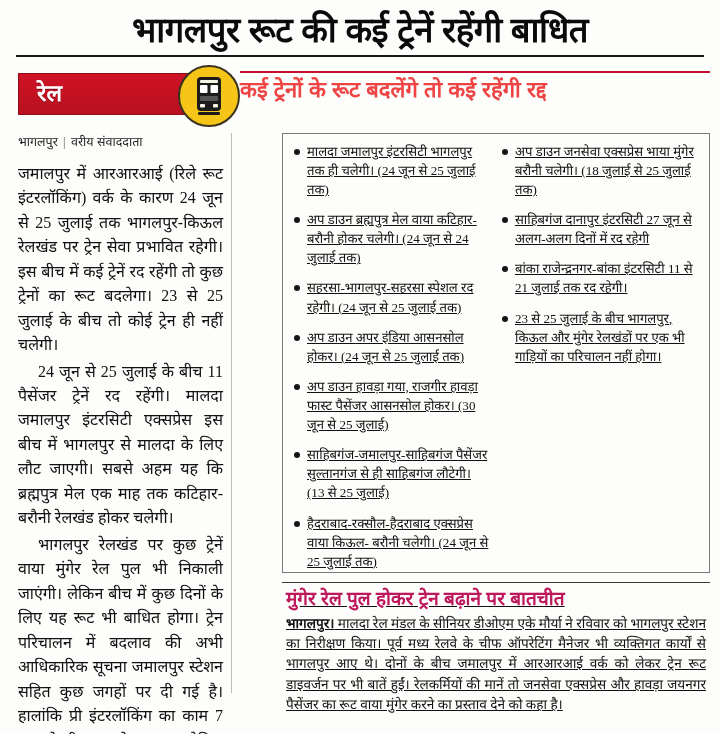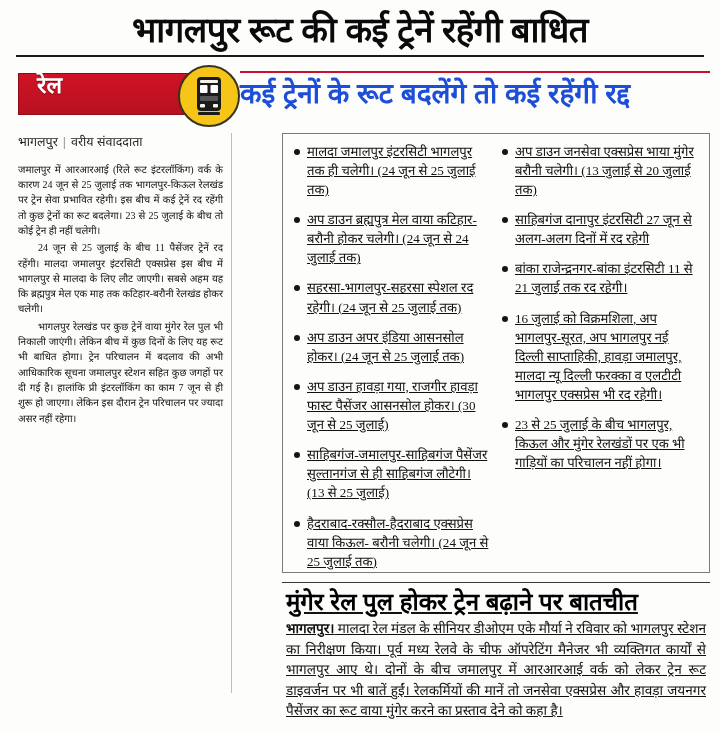--- a/index.html
+++ b/index.html
@@ -58,20 +58,21 @@
     position: relative;
   }
   .rail-banner {
     margin-left: 8px;
     margin-top: 4px;
     height: 42px;
     background: #c8102e;
     background: linear-gradient(180deg,#cf1326 0%, #b8101f 100%);
     border: 1px solid #8d0b17;
     display: flex;
+    align-items: center;
     padding-left: 18px;
     box-sizing: border-box;
     width: 196px;
   }
   .rail-banner .rail-label {
     color: #ffffff;
     font-family: "Liberation Sans", "DejaVu Sans", sans-serif;
     font-weight: bold;
     font-size: 23px;
     line-height: 1;
@@ -99,23 +100,23 @@
     padding-top: 2px;
   }
   .subhead-rule-top {
     height: 2px;
     background: #c8102e;
     margin-bottom: 5px;
   }
   .subhead {
     font-family: "Liberation Sans", "DejaVu Sans", sans-serif;
     font-weight: bold;
-    font-size: 28px;
+    font-size: 22px;
     line-height: 1.12;
-    color: #1d4ed8;
+    color: #ef4444;
     white-space: nowrap;
   }
 
   
   .body-grid {
     display: flex;
     margin-top: 6px;
     height: 560px;
     gap: 40px;
   }
@@ -132,21 +133,21 @@
     margin-bottom: 12px;
     white-space: nowrap;
   }
   .byline .sep {
     display: inline-block;
     padding: 0 5px;
     color: #999;
   }
   .story p {
     margin: 0 0 2px 0;
-    font-size: 10px;
+    font-size: 16px;
     line-height: 1.53;
     text-align: justify;
     text-justify: inter-word;
     hyphens: none;
   }
   .story p.indent { text-indent: 20px; }
 
   .right-col {
     flex: 1;
     padding-left: 10px;
@@ -201,23 +202,23 @@
   .bottom-box {
     margin-top: 9px;
     border-top: 1.5px solid #3a3a3a;
     padding-top: 5px;
     padding-left: 4px;
     padding-right: 4px;
   }
   .bottom-title {
     font-family: "Liberation Sans", "DejaVu Sans", sans-serif;
     font-weight: bold;
-    font-size: 24px;
+    font-size: 19px;
     line-height: 1.15;
-    color: #000000;
+    color: #be185d;
     margin-bottom: 4px;
     white-space: nowrap;
   }
   .bottom-text {
     font-size: 13.6px;
     line-height: 1.5;
     text-align: justify;
     margin: 0;
   }
   .bottom-text .dateline {
@@ -284,24 +285,23 @@
             <li>अप डाउन ब्रह्मपुत्र मेल वाया कटिहार-बरौनी होकर चलेगी। (24 जून से 24 जुलाई तक)</li>
             <li>सहरसा-भागलपुर-सहरसा स्पेशल रद रहेगी। (24 जून से 25 जुलाई तक)</li>
             <li>अप डाउन अपर इंडिया आसनसोल होकर। (24 जून से 25 जुलाई तक)</li>
             <li>अप डाउन हावड़ा गया, राजगीर हावड़ा फास्ट पैसेंजर आसनसोल होकर। (30 जून से 25 जुलाई)</li>
             <li>साहिबगंज-जमालपुर-साहिबगंज पैसेंजर सुल्तानगंज से ही साहिबगंज लौटेगी। (13 से 25 जुलाई)</li>
             <li>हैदराबाद-रक्सौल-हैदराबाद एक्सप्रेस वाया किऊल- बरौनी चलेगी। (24 जून से 25 जुलाई तक)</li>
           </ul>
         </div>
         <div class="bullet-col">
           <ul>
-            <li>अप डाउन जनसेवा एक्सप्रेस भाया मुंगेर बरौनी चलेगी। (13 जुलाई से 20 जुलाई तक)</li>
+            <li>अप डाउन जनसेवा एक्सप्रेस भाया मुंगेर बरौनी चलेगी। (18 जुलाई से 25 जुलाई तक)</li>
             <li>साहिबगंज दानापुर इंटरसिटी 27 जून से अलग-अलग दिनों में रद रहेगी</li>
             <li>बांका राजेन्द्रनगर-बांका इंटरसिटी 11 से 21 जुलाई तक रद रहेगी।</li>
-            <li>16 जुलाई को विक्रमशिला, अप भागलपुर-सूरत, अप भागलपुर नई दिल्ली साप्ताहिकी, हावड़ा जमालपुर, मालदा न्यू दिल्ली फरक्का व एलटीटी भागलपुर एक्सप्रेस भी रद रहेगी।</li>
             <li>23 से 25 जुलाई के बीच भागलपुर, किऊल और मुंगेर रेलखंडों पर एक भी गाड़ियों का परिचालन नहीं होगा।</li>
           </ul>
         </div>
       </div>
 
       <div class="bottom-box">
         <div class="bottom-title">मुंगेर रेल पुल होकर ट्रेन बढ़ाने पर बातचीत</div>
         <p class="bottom-text"><span class="dateline">भागलपुर।</span><span> मालदा रेल मंडल के सीनियर डीओएम एके मौर्या ने रविवार को भागलपुर स्टेशन का निरीक्षण किया। पूर्व मध्य रेलवे के चीफ ऑपरेटिंग मैनेजर भी व्यक्तिगत कार्यों से भागलपुर आए थे। दोनों के बीच जमालपुर में आरआरआई वर्क को लेकर ट्रेन रूट डाइवर्जन पर भी बातें हुईं। रेलकर्मियों की मानें तो जनसेवा एक्सप्रेस और हावड़ा जयनगर पैसेंजर का रूट वाया मुंगेर करने का प्रस्ताव देने को कहा है।</span></p>
       </div>
 

